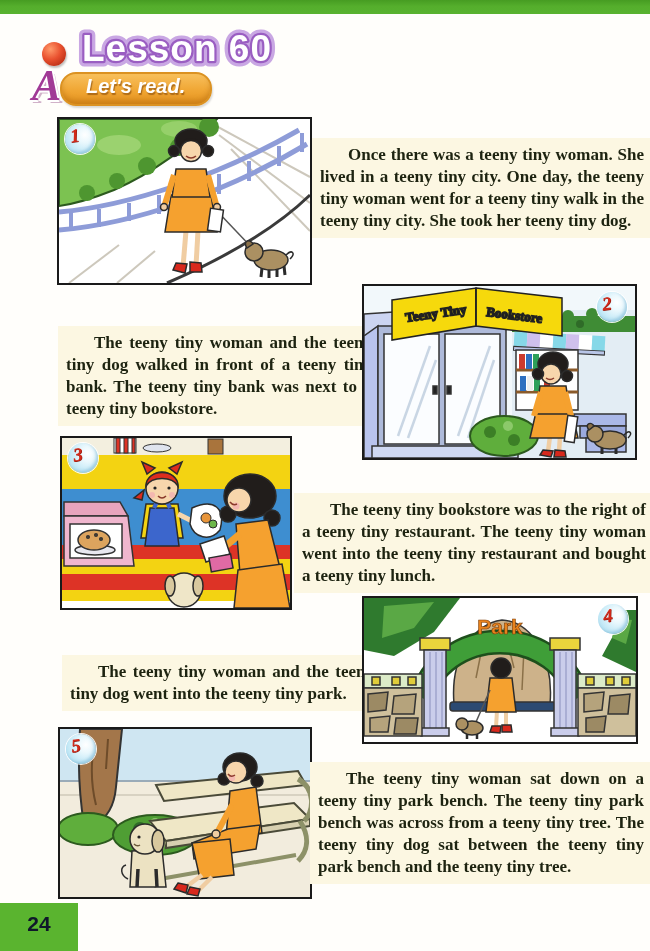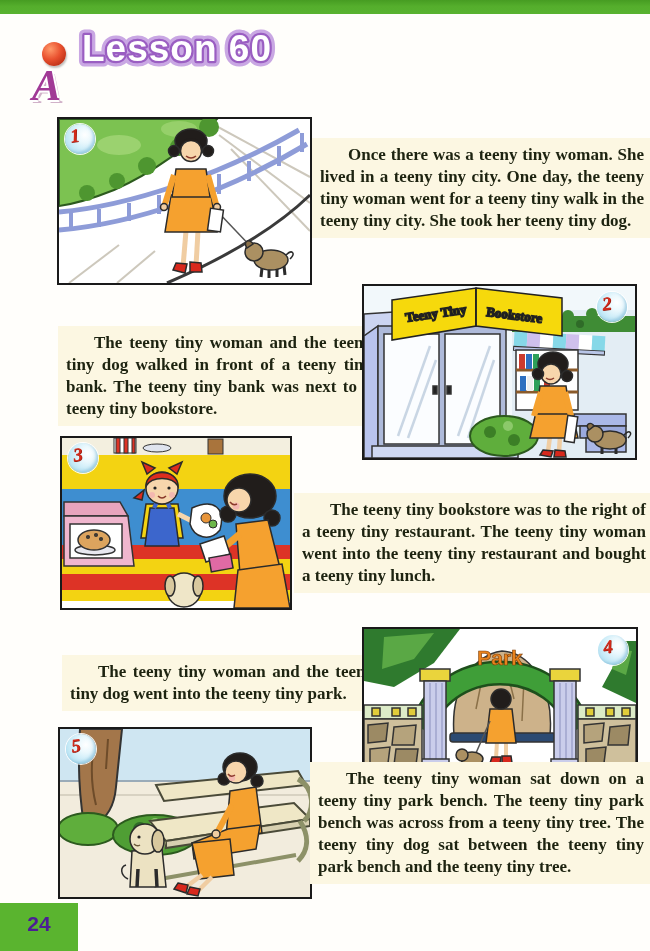--- a/index.html
+++ b/index.html
@@ -37,52 +37,55 @@
   #para2{left:58px;top:309px;width:306px;}
   #para3{left:294px;top:476px;width:344px;}
   #para4{left:62px;top:638px;width:304px;}
   #para5{left:310px;top:745px;width:326px;}
 
   
   .panel{position:absolute;border:2px solid #1a1a1a;background:#fff;}
   #panel1{left:57px;top:117px;width:251px;height:164px;}
   #panel2{left:362px;top:284px;width:271px;height:172px;}
   #panel3{left:60px;top:436px;width:228px;height:170px;}
-  #panel4{left:362px;top:596px;width:272px;height:144px;margin-top:31px;}
+  #panel4{left:362px;top:596px;width:272px;height:144px;}
   #panel5{left:58px;top:727px;width:250px;height:168px;}
   svg.art{display:block;width:100%;height:100%;}
 
   
   .badge{position:absolute;width:30px;height:30px;border-radius:50%;
          background:radial-gradient(circle at 66% 36%,#ffffff 0%,#eaf8fd 28%,#c6eaf7 62%,#a2d7ec 100%);
          box-shadow:inset -2px -2px 3px rgba(120,180,212,.55),0 0 0 1px rgba(255,255,255,.9);}
   .badge-num{position:absolute;left:5px;top:1px;font:italic 700 19px "Liberation Serif",serif;
              color:#d32a1a;transform:rotate(-8deg);text-shadow:.5px .5px 0 #8a1408;}
   .bd-tl{left:6px;top:5px;}
   .bd-tr{right:8px;top:6px;}
 
   
   .page-num-box{position:absolute;left:0;top:903px;width:78px;height:48px;background:#5ab42f;}
   .page-num{position:absolute;left:0;top:9px;width:78px;text-align:center;
-            font:700 21px "Liberation Sans",sans-serif;color:#4c1d95;}
+            font:700 21px "Liberation Sans",sans-serif;color:#0f172a;}
   .sign-text{font-family:"Liberation Serif",serif;font-weight:700;}
 </style>
 </head>
 <body>
 
 <div class="page">
   <div class="top-band"></div>
 
   <div class="ball"></div>
   <svg class="lesson-svg" width="260" height="52">
     <text class="lt-glow" x="4" y="39">Lesson 60</text>
     <text class="lt" x="4" y="39">Lesson 60</text>
   </svg>
 
   <span class="letter-a">A</span>
+  <div class="pill">
+    <span class="pill-label">Let's read.</span>
+  </div>
 
   <div class="panel" id="panel1">
     <svg class="art" viewBox="0 0 251 164" preserveAspectRatio="none">
       <rect width="251" height="164" fill="#ffffff"></rect>
       <g stroke="#cdc8bc" stroke-width="2">
         <line x1="148" y1="2" x2="251" y2="58"></line>
         <line x1="160" y1="16" x2="251" y2="84"></line>
         <line x1="172" y1="30" x2="251" y2="112"></line>
         <line x1="60" y1="126" x2="10" y2="164"></line>
         <line x1="96" y1="132" x2="58" y2="164"></line>

